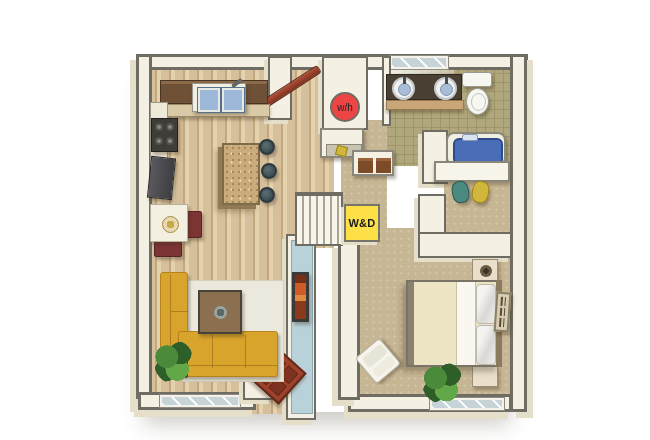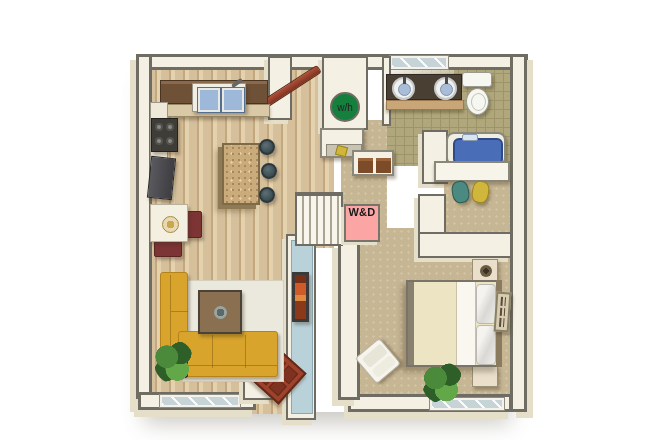--- a/index.html
+++ b/index.html
@@ -19,21 +19,21 @@
   .carpet{position:absolute;background:var(--carpet);
       background-image:radial-gradient(rgba(255,255,255,.18) 1px,transparent 1.2px);background-size:7px 7px;}
   .tile{position:absolute;background:var(--tile);
       background-image:linear-gradient(var(--tile-line) 1px,transparent 1px),
                        linear-gradient(90deg,var(--tile-line) 1px,transparent 1px);
       background-size:9px 9px;}
   
   .window{position:absolute;background:var(--window-glass);border:2px solid #f4f2ea;outline:1px solid #8d8b82;
       background-image:repeating-linear-gradient(45deg,rgba(255,255,255,.9) 0 2px,transparent 2px 12px);box-sizing:border-box;}
   
-  .lbl-circle{position:absolute;width:30px;height:30px;border-radius:50%;background:#15803d;
+  .lbl-circle{position:absolute;width:30px;height:30px;border-radius:50%;background:#ef4444;
       border:2px solid var(--wall-edge);display:flex;align-items:center;justify-content:center;
       font-size:10px;color:#222;box-sizing:border-box;}
   .furn{position:absolute;box-sizing:border-box;}
   .shadow{box-shadow:2px 3px 3px rgba(60,50,30,.35);}
   .plant{position:absolute;border-radius:50%;
       background:radial-gradient(circle at 32% 38%,var(--plant-a) 0 29%,transparent 30%),
                  radial-gradient(circle at 66% 30%,var(--plant-b) 0 27%,transparent 28%),
                  radial-gradient(circle at 58% 66%,var(--plant-c) 0 31%,transparent 32%),
                  radial-gradient(circle at 28% 70%,var(--plant-b) 0 25%,transparent 26%),
                  radial-gradient(circle at 50% 48%,var(--plant-a) 0 22%,transparent 23%);}
@@ -146,22 +146,22 @@
   </div>
   <div class="furn shadow" style="left:320px;top:128px;width:44px;height:30px;background:#f4f0e3;border:2px solid #8a877a;">
     <div class="abs" style="left:4px;top:14px;width:34px;height:11px;background:#c9c4b2;border:1px solid #8a877a;"></div>
     <div class="abs" style="left:14px;top:16px;width:9px;height:8px;background:var(--clothes-yellow);border:1px solid #9a8420;transform:rotate(15deg);"></div>
   </div>
   <div class="furn shadow" style="left:352px;top:150px;width:42px;height:26px;background:#f4f0e3;border:2px solid #8a877a;">
     <div class="abs" style="left:4px;top:6px;width:15px;height:12px;background:#7c4b28;border-top:3px solid #9a6238;"></div>
     <div class="abs" style="left:22px;top:6px;width:15px;height:12px;background:#7c4b28;border-top:3px solid #9a6238;"></div>
   </div>
   <div class="slats" style="left:295px;top:192px;width:48px;height:54px;"></div>
-  <div class="furn" style="left:344px;top:204px;width:36px;height:38px;background:#fca5a5;border:2px solid #77746a;box-shadow:-3px 3px 0 var(--wall-out);
-              display:flex;justify-content:center;">
+  <div class="furn" style="left:344px;top:204px;width:36px;height:38px;background:#fde047;border:2px solid #77746a;box-shadow:-3px 3px 0 var(--wall-out);
+              display:flex;align-items:center;justify-content:center;">
     <span style="font-size:11px;font-weight:bold;color:#1a1a1a;letter-spacing:.3px;">W&amp;D</span>
   </div>
 
   <div class="furn" style="left:386px;top:74px;width:76px;height:26px;background:var(--vanity-brown);border:1px solid #2f2822;"></div>
   <div class="furn" style="left:386px;top:100px;width:78px;height:10px;background:#c9a678;border:1px solid #9a7a4e;box-shadow:0 3px 3px rgba(60,45,20,.35);"></div>
   <div class="furn" style="left:392px;top:77px;width:23px;height:23px;border-radius:50%;background:#f0f1ee;border:2px solid #c4c8ca;">
     <div class="abs" style="left:4px;top:4px;width:11px;height:11px;border-radius:50%;background:#a9bed6;border:1px solid #7a92b0;"></div>
     <div class="abs" style="left:9px;top:-2px;width:3px;height:7px;background:#4a4a4a;"></div>
   </div>
   <div class="furn" style="left:434px;top:77px;width:23px;height:23px;border-radius:50%;background:#f0f1ee;border:2px solid #c4c8ca;">

